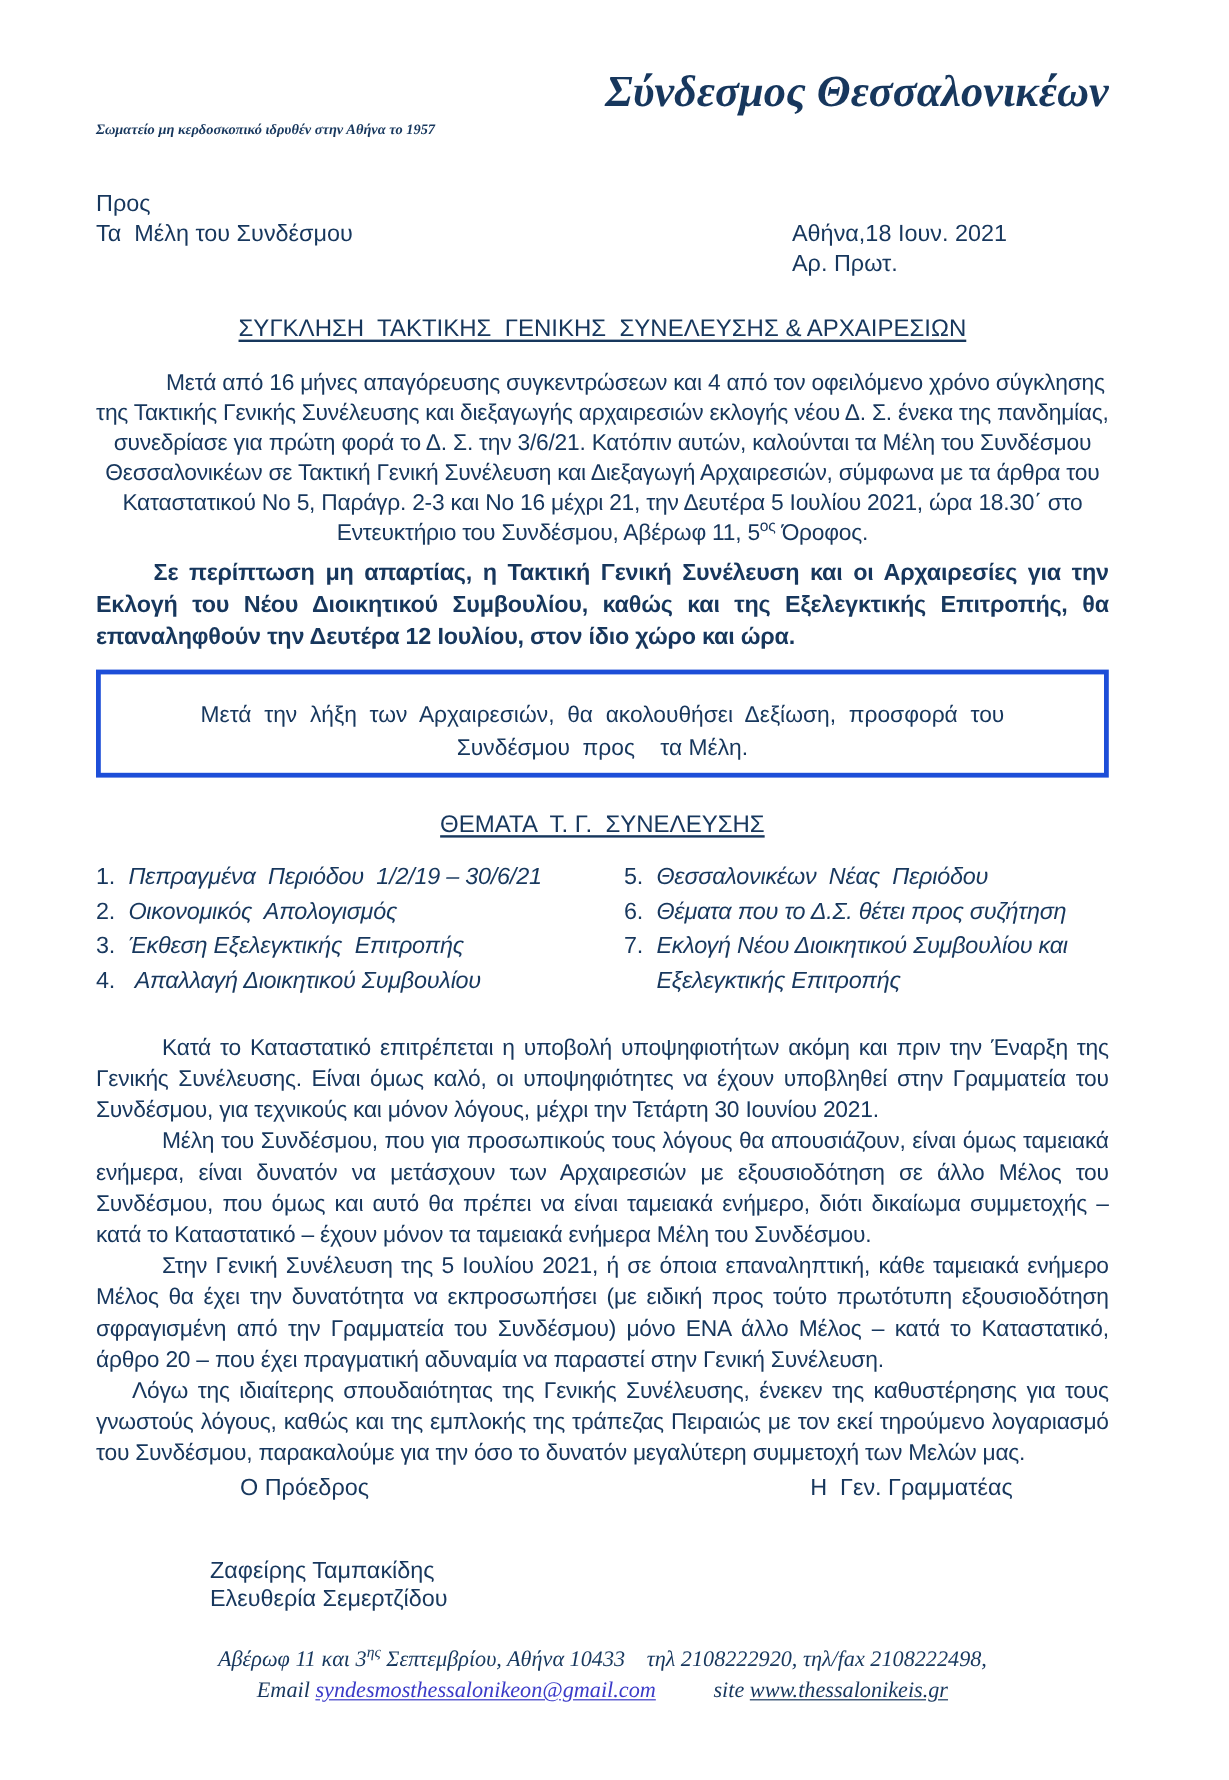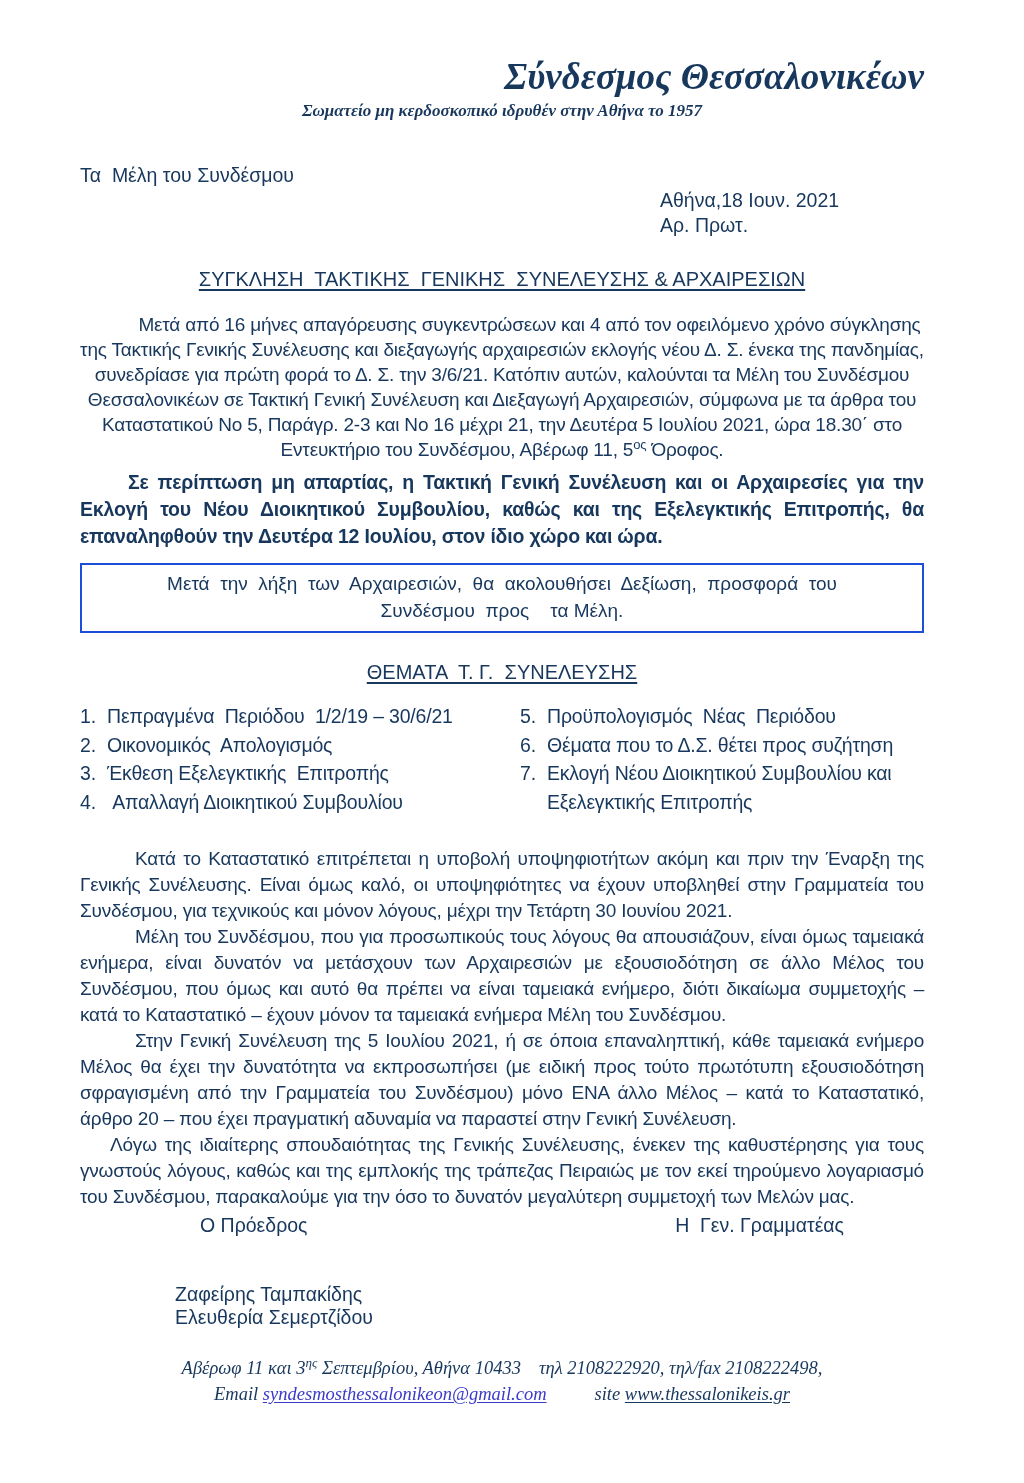--- a/index.html
+++ b/index.html
@@ -9,22 +9,22 @@
     color:#17375D;overflow:hidden;
   }
   .doc{padding:56px 100px 0 80px;width:844px;}
 
   
   .title{
     text-align:right;font-family:"Liberation Serif",serif;
     font-style:italic;font-weight:bold;font-size:37px;line-height:42px;
   }
   .subtitle{
-    text-align:center;font-family:"Liberation Serif",serif;
-    font-style:italic;font-weight:bold;font-size:17px;margin-top:3px;
+    text-align:left;font-family:"Liberation Serif",serif;
+    font-style:italic;font-weight:bold;font-size:12px;margin-top:3px;
   }
 
   
   .addressee{position:relative;margin-top:42px;height:76px;font-size:19.5px;line-height:25px;}
   .addr-left div{white-space:pre-wrap;}
   .addr-right{position:absolute;left:580px;top:25px;}
   .addr-right div{white-space:pre-wrap;}
 
   .subject{
     text-align:center;margin-top:29px;font-size:20px;
@@ -36,35 +36,35 @@
     text-indent:55px;letter-spacing:-0.2px;
   }
   .sup{font-size:13px;vertical-align:super;line-height:0;}
 
   .notice{
     margin:7px 0 0 0;font-weight:bold;text-align:justify;
     text-indent:48px;font-size:19.5px;line-height:27px;letter-spacing:-0.2px;
   }
 
   .box{
-    margin-top:13px;border:2px solid #1d4ed8;padding:5px 12px 7px;
+    margin-top:13px;border:4px solid #1d4ed8;padding:21px 12px 7px;
     text-align:center;font-size:19px;line-height:27px;
   }
   .box-line{display:block;white-space:pre-wrap;}
 
   .agenda-heading{
     text-align:center;margin-top:28px;font-size:20px;
     text-decoration:underline;text-underline-offset:3px;white-space:pre-wrap;
   }
   .agenda{display:flex;margin-top:18px;font-size:19.5px;line-height:28.5px;letter-spacing:-0.2px;}
   .agenda-col-left{width:440px;flex:0 0 440px;}
   .agenda-col-right{flex:1;}
   .agenda-item{display:flex;}
   .agenda-num{flex:0 0 27px;}
-  .agenda-text{white-space:pre-wrap;flex:1;}
+  .agenda-text{white-space:pre-wrap;flex:1;font-style:italic;}
 
   .bodytext{margin-top:30px;font-size:19px;line-height:26px;text-align:justify;letter-spacing:-0.2px;}
   .para{margin:0;text-indent:55px;}
   .para-small-indent{text-indent:30px;}
 
   .sig-labels{display:flex;justify-content:space-between;margin-top:4px;
     padding:0 80px 0 120px;font-size:19.5px;}
   .sig-labels span{white-space:pre-wrap;}
   .sig-names{display:flex;justify-content:space-between;margin-top:46px;
     padding:0 73px 0 95px;font-size:19.5px;flex-direction:column;}
@@ -82,20 +82,21 @@
 </head>
 <body>
 
 <div class="doc">
 
   <div class="title">Σύνδεσμος Θεσσαλονικέων</div>
   <div class="subtitle">Σωματείο μη κερδοσκοπικό ιδρυθέν στην Αθήνα το 1957</div>
 
   <div class="addressee">
     <div class="addr-left">
+      <div>Προς</div>
       <div>Τα  Μέλη του Συνδέσμου</div>
     </div>
     <div class="addr-right">
       <div>Αθήνα,18 Ιουν. 2021</div>
       <div>Αρ. Πρωτ.</div>
     </div>
   </div>
 
   <div class="subject">ΣΥΓΚΛΗΣΗ  ΤΑΚΤΙΚΗΣ  ΓΕΝΙΚΗΣ  ΣΥΝΕΛΕΥΣΗΣ &amp; ΑΡΧΑΙΡΕΣΙΩΝ</div>
 
@@ -125,21 +126,21 @@
         <span class="agenda-text">Έκθεση Εξελεγκτικής  Επιτροπής</span>
       </div>
       <div class="agenda-item">
         <span class="agenda-num">4.</span>
         <span class="agenda-text"> Απαλλαγή Διοικητικού Συμβουλίου</span>
       </div>
     </div>
     <div class="agenda-col-right">
       <div class="agenda-item">
         <span class="agenda-num">5.</span>
-        <span class="agenda-text">Προϋπολογισμός  Νέας  Περιόδου</span>
+        <span class="agenda-text">Θεσσαλονικέων  Νέας  Περιόδου</span>
       </div>
       <div class="agenda-item">
         <span class="agenda-num">6.</span>
         <span class="agenda-text">Θέματα που το Δ.Σ. θέτει προς συζήτηση</span>
       </div>
       <div class="agenda-item">
         <span class="agenda-num">7.</span>
         <span class="agenda-text">Εκλογή Νέου Διοικητικού Συμβουλίου και Εξελεγκτικής Επιτροπής</span>
       </div>
     </div>

